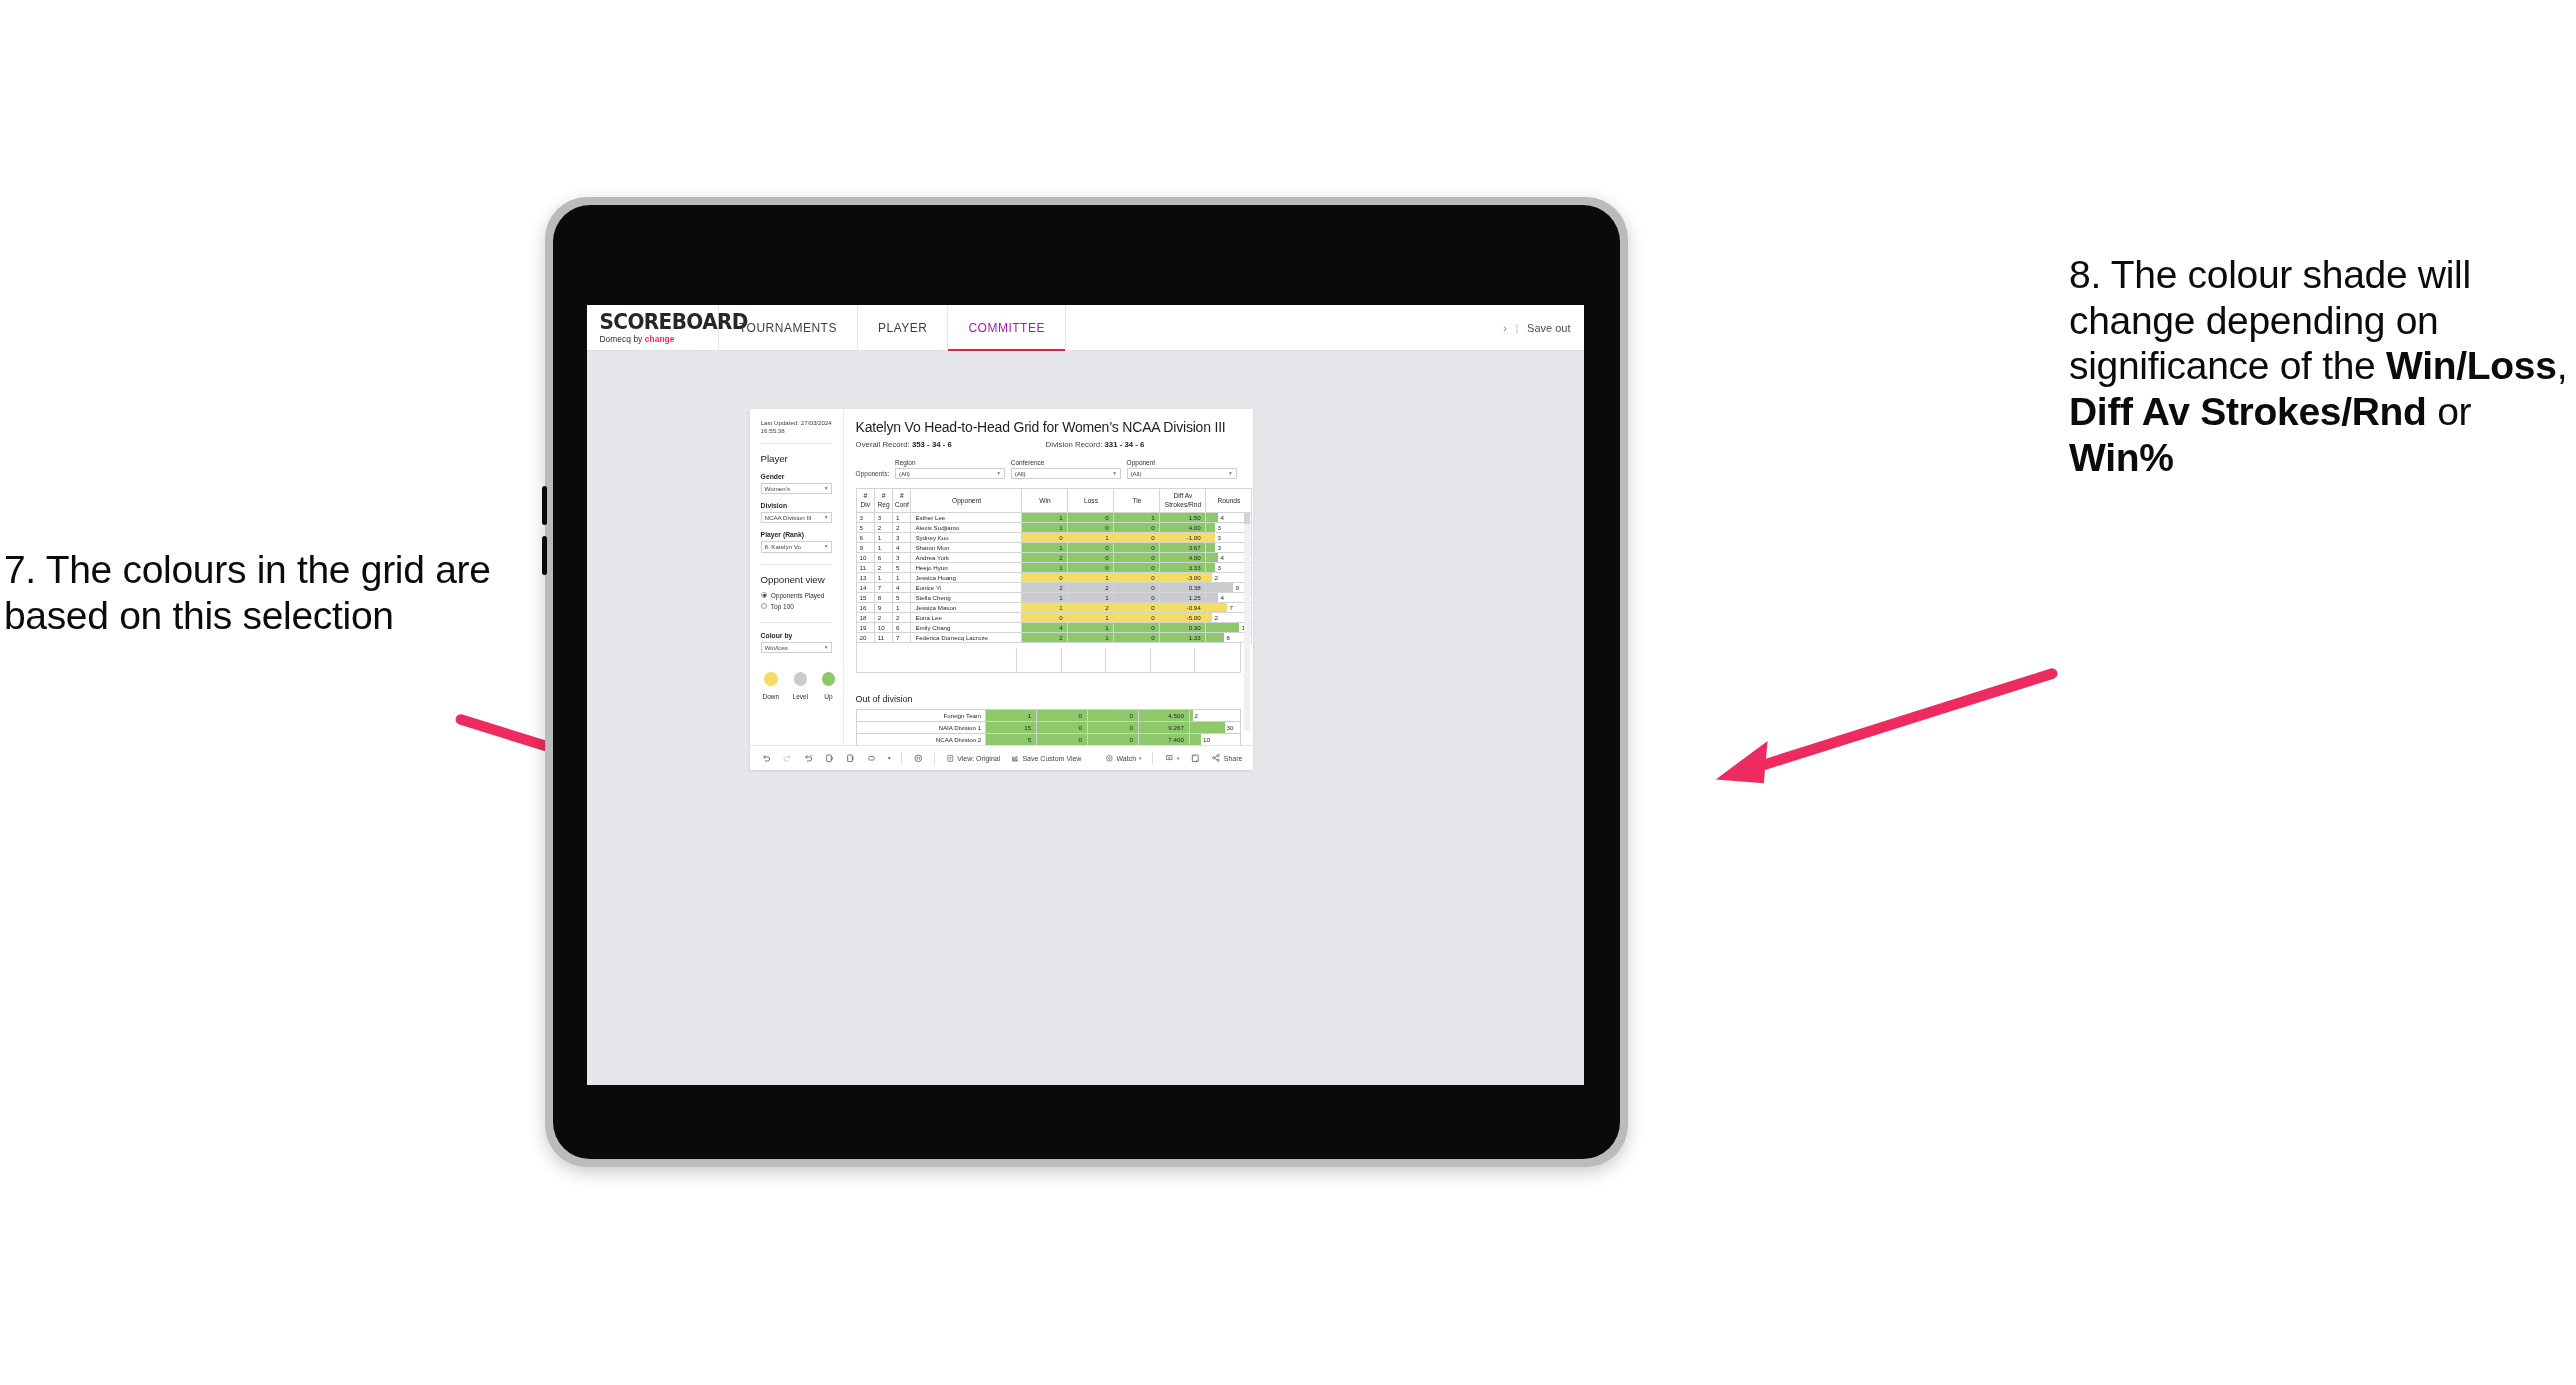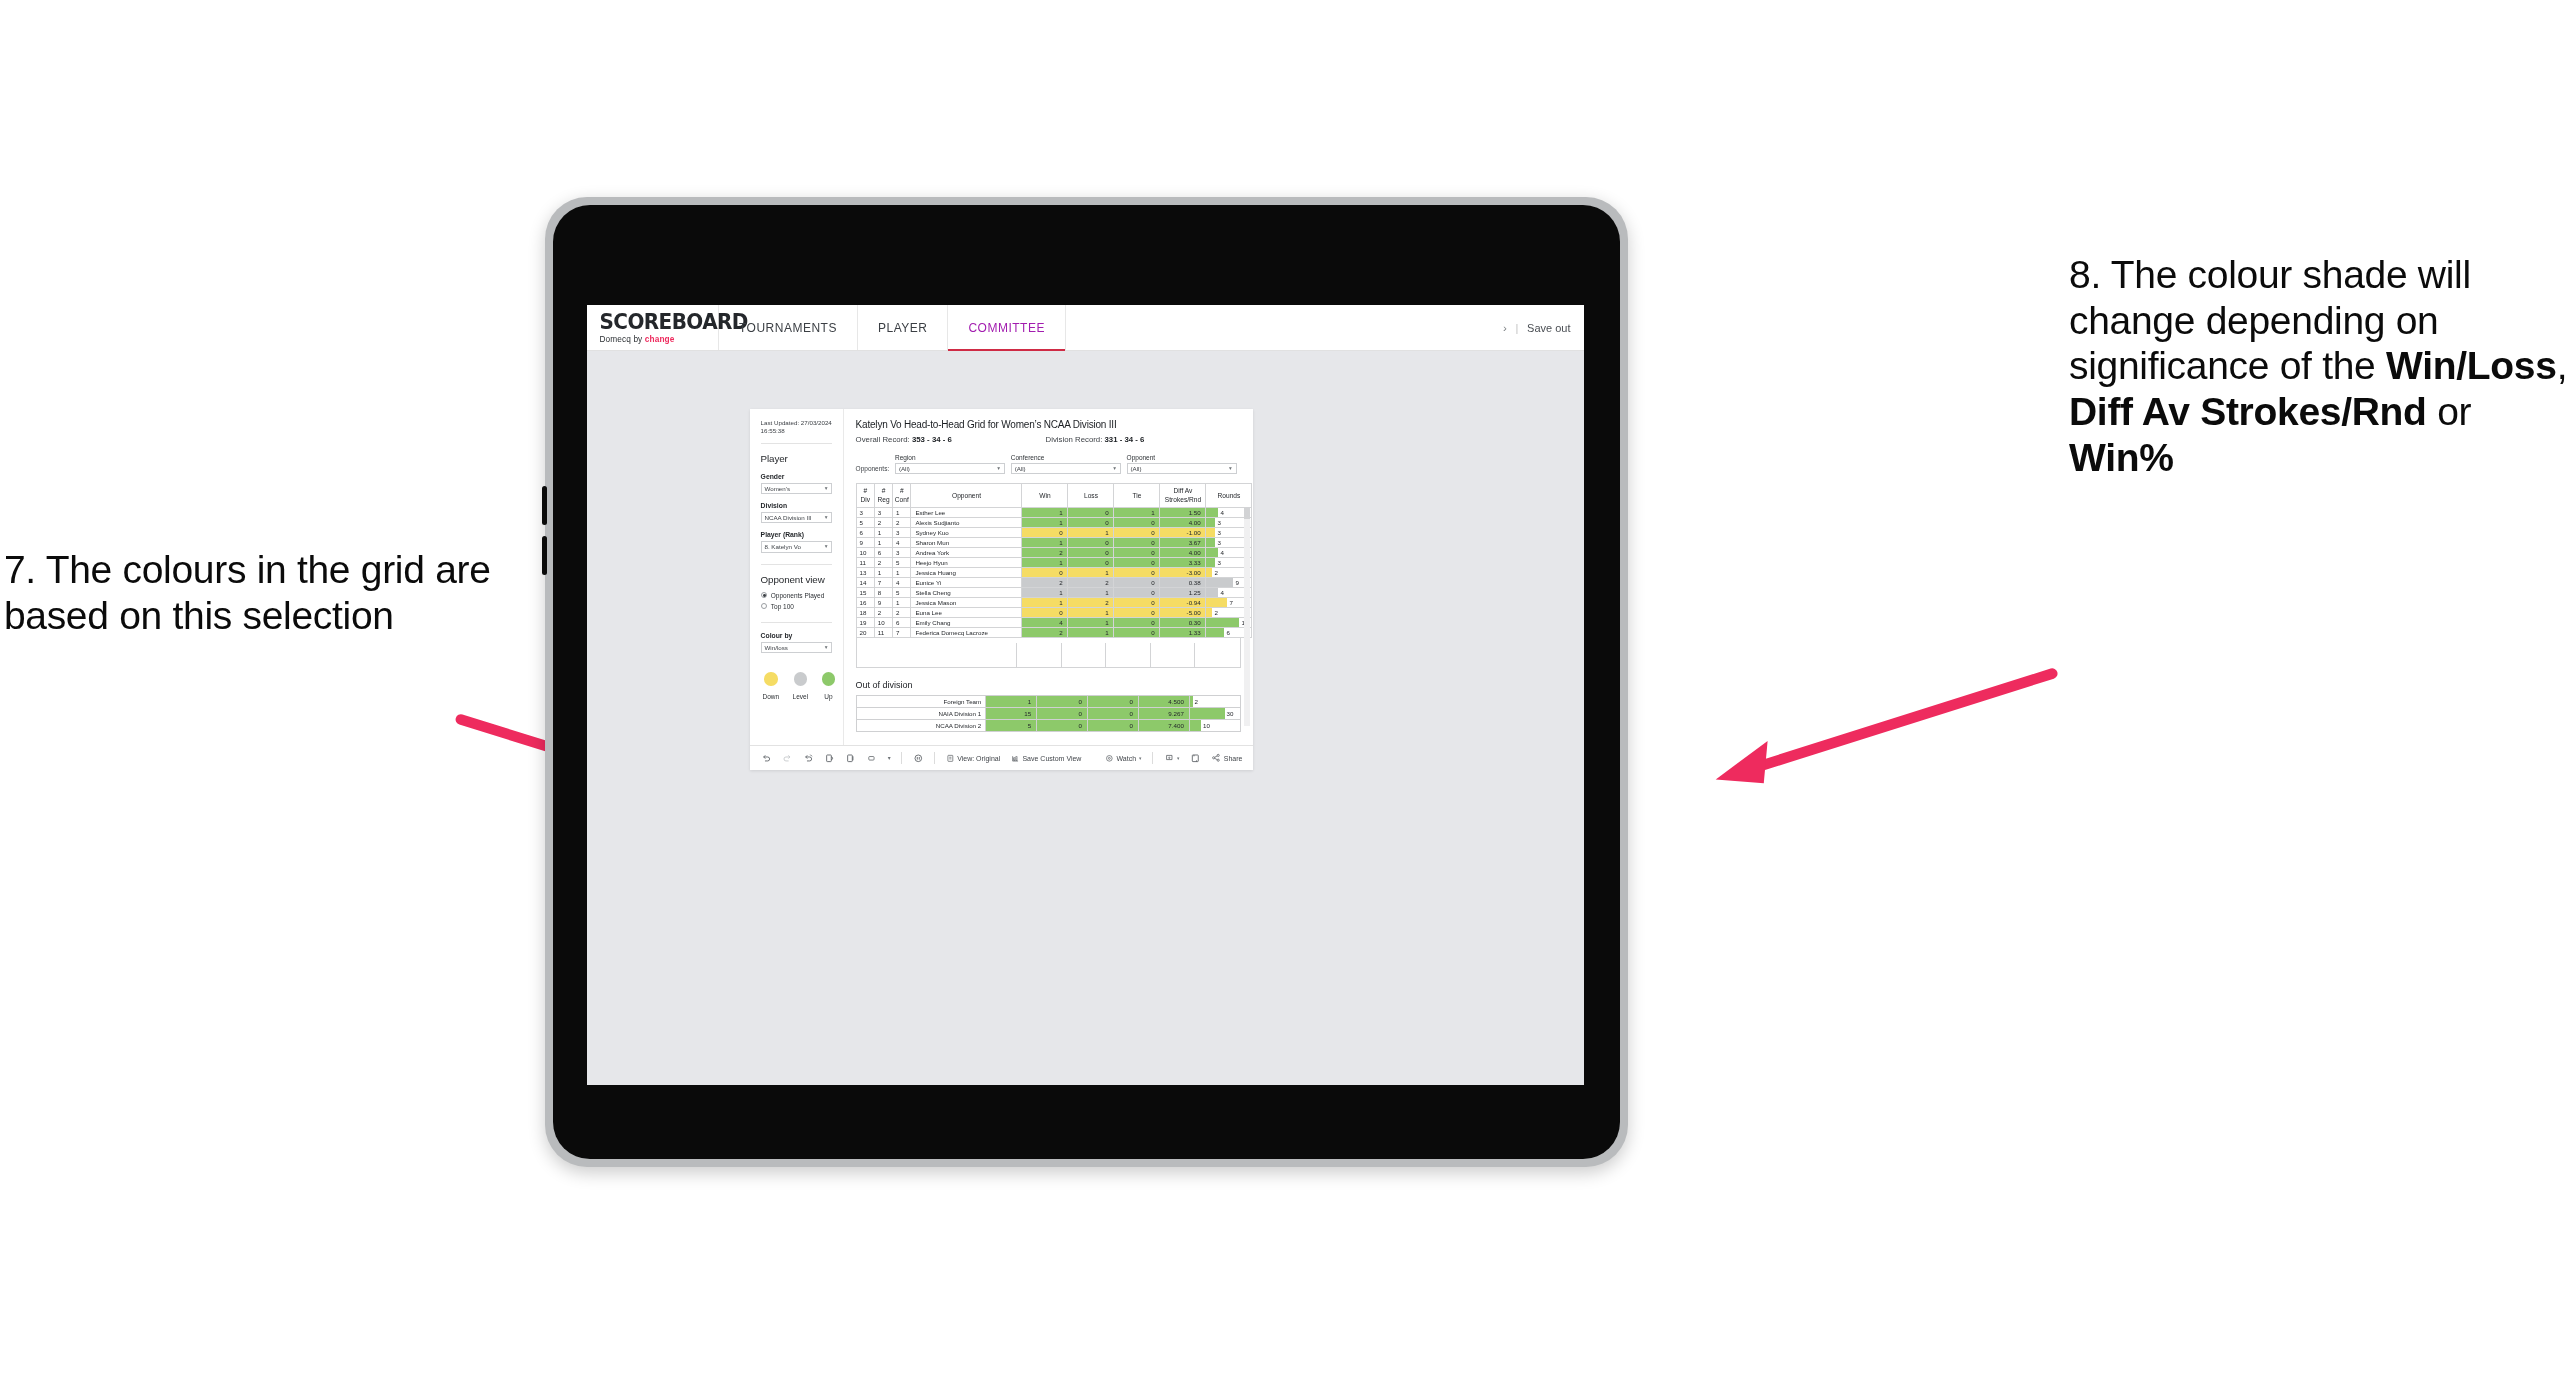--- a/index.html
+++ b/index.html
@@ -134,21 +134,21 @@
   }
   .radio-label { font-size: 6.5px; color: #2c3034; }
 
   #legend { display: flex; gap: 13.5px; margin-top: 19px; padding-left: 1.9px; }
   .legend-item { display: flex; flex-direction: column; align-items: center; gap: 7.7px; }
   .dot { width: 13.5px; height: 13.5px; border-radius: 50%; }
   .legend-label { font-size: 6.5px; color: #2c3034; }
 
   
   #main { flex: 1; padding: 9.6px 11.6px 0 11.6px; min-width: 0; display: flex; flex-direction: column; }
-  #viz-title { font-size: 10px; color: #1b1e22; letter-spacing: -0.2px; }
+  #viz-title { font-size: 14px; color: #1b1e22; letter-spacing: -0.2px; }
   #records { display: flex; margin-top: 5.8px; font-size: 7.8px; color: #3b3f44; }
   #records .rec-b { font-weight: bold; color: #1b1e22; }
   #rec-overall { width: 190px; }
 
   #filters { margin-top: 9.6px; display: flex; align-items: flex-end; gap: 5.8px; }
   #filters .opp-lbl { font-size: 6.5px; color: #3b3f44; padding-bottom: 2.4px; }
   .filter-col { width: 110px; }
   .filter-col .flabel { font-size: 6.5px; color: #2c3034; margin-bottom: 1.9px; }
 
   
@@ -177,21 +177,21 @@
   #grid-pad .pc { width: 46px; border-right: 1px solid #d3d4d6; }
   #grid-pad .pl { width: 46px; }
   #clip-row { width: 385px; height: 4.8px; overflow: hidden; border-left: 1px solid #d3d4d6; border-right: 1px solid #d3d4d6; }
   #scrollbar {
     position: absolute; right: -8.7px; top: 25px; width: 5.8px; height: 218px;
     background: #f0f0f1;
   }
   #scroll-thumb { position: absolute; top: 0; left: 0; right: 0; height: 10.6px; background: #d2d3d5; }
 
   
-  #ood-title { font-size: 9px; color: #1b1e22; margin-top: 12px; }
+  #ood-title { font-size: 9px; color: #1b1e22; margin-top: 21px; }
   table.ood { border-collapse: collapse; table-layout: fixed; width: 385px; margin-top: 4.8px; font-size: 6.2px; color: #24272b; }
   table.ood td { border: 1px solid #cfd0d2; height: 12px; padding: 0; vertical-align: middle; }
   .o-name { width: 117px; text-align: right; padding-right: 3.9px !important; background: #fff; }
 
   
   #toolbar {
     height: 25px; border-top: 1px solid #e2e2e2; background: #fff;
     display: flex; align-items: center; padding: 0 10.6px; gap: 10.6px;
     font-size: 7px; color: #41454a;
   }

